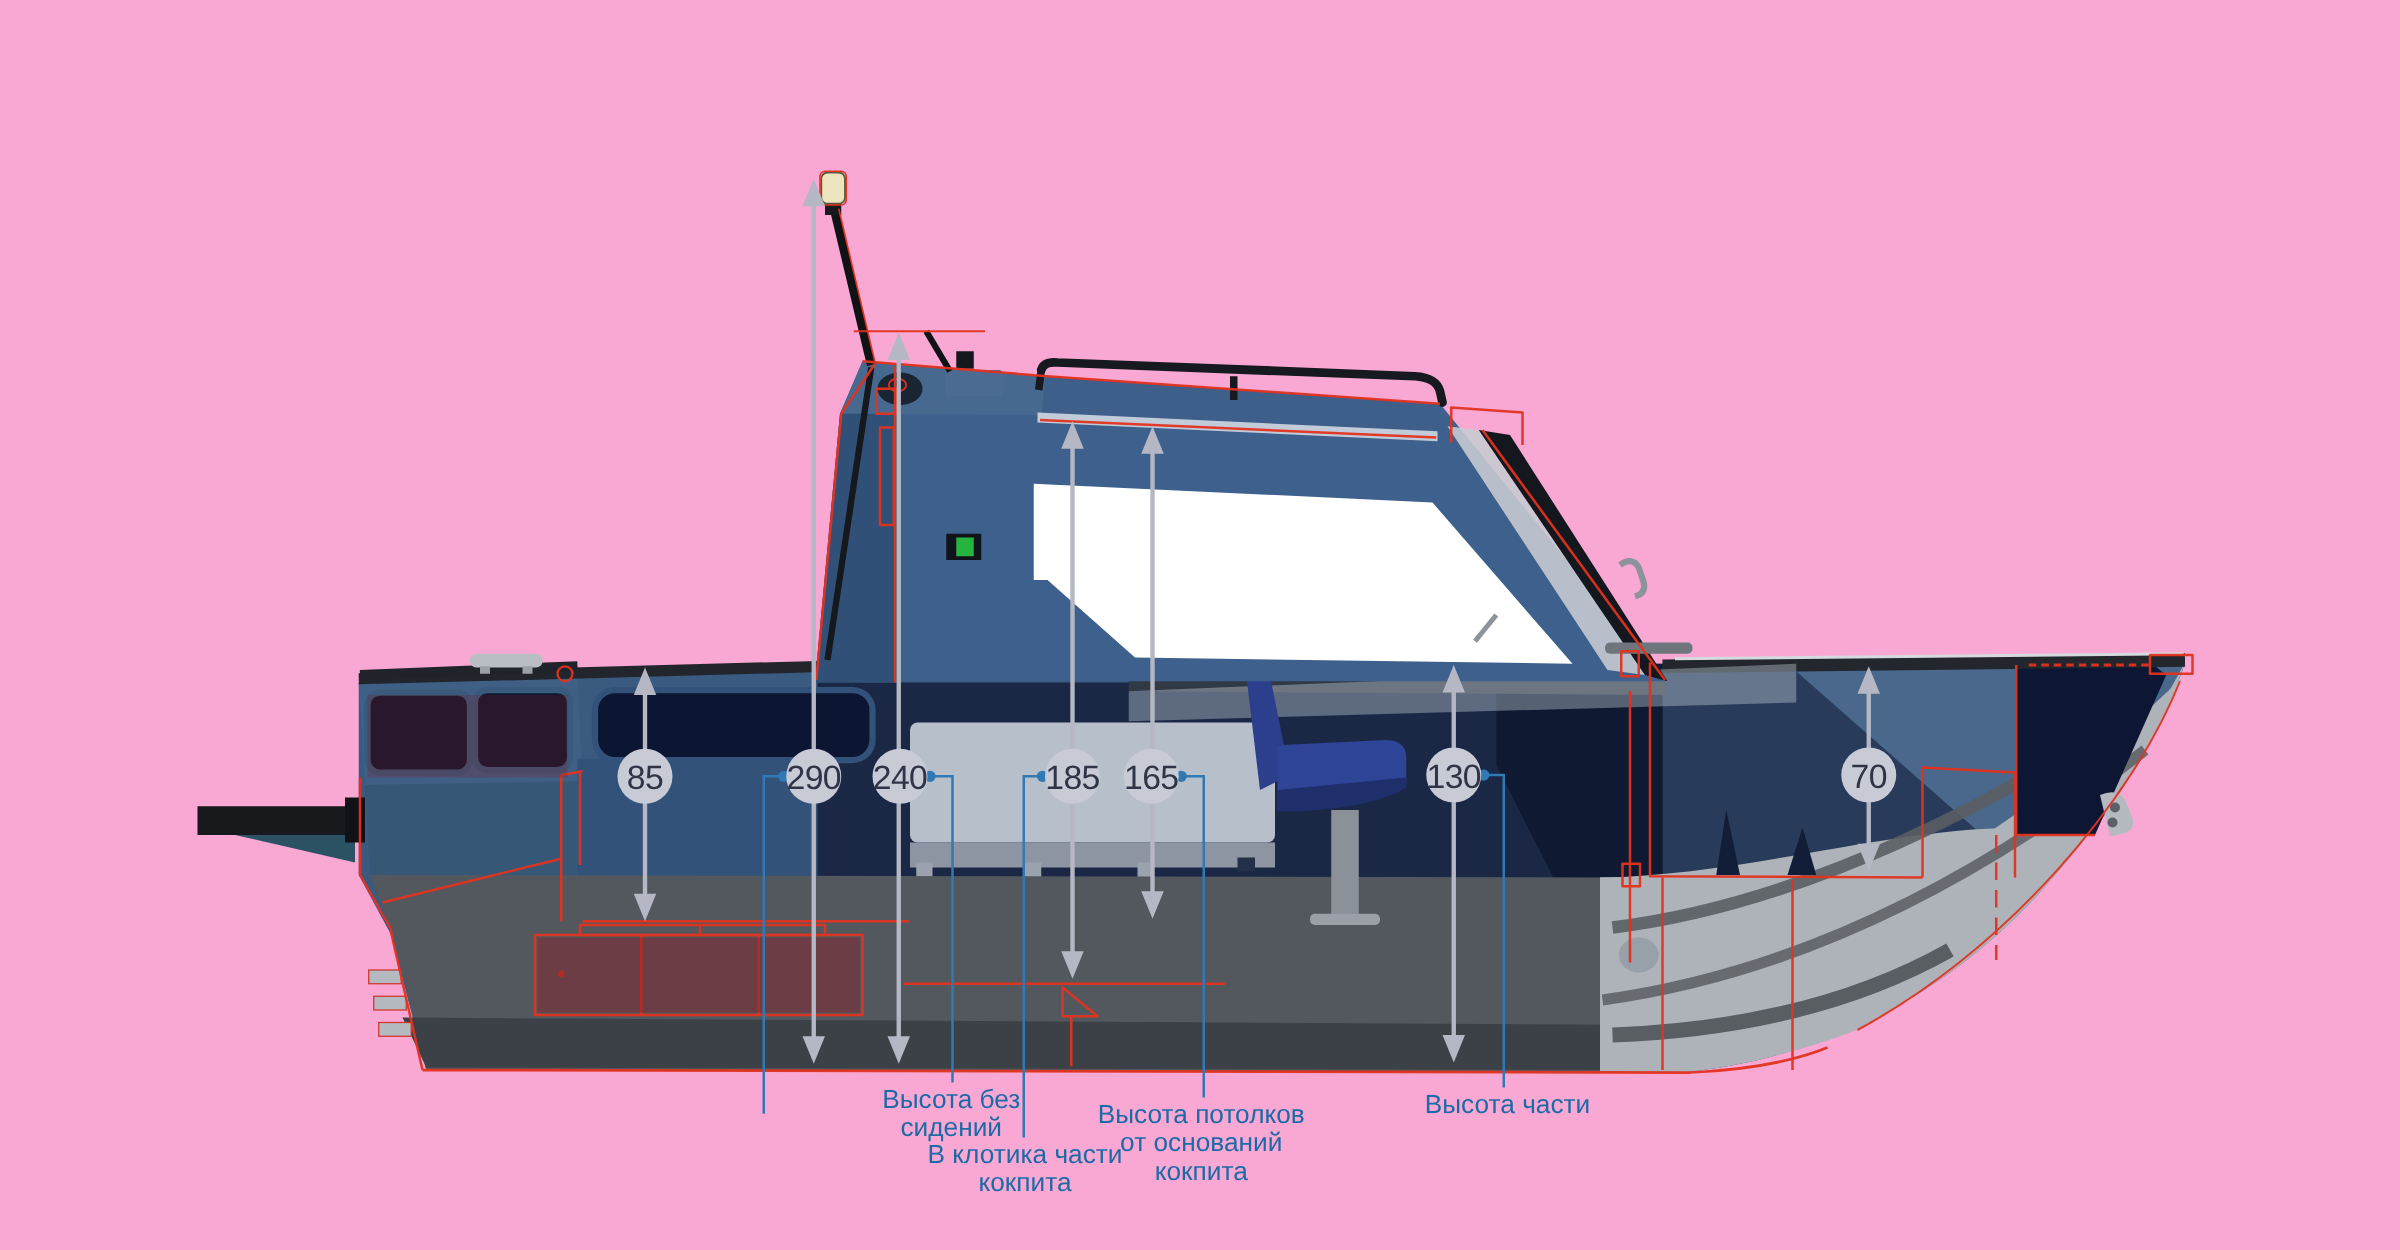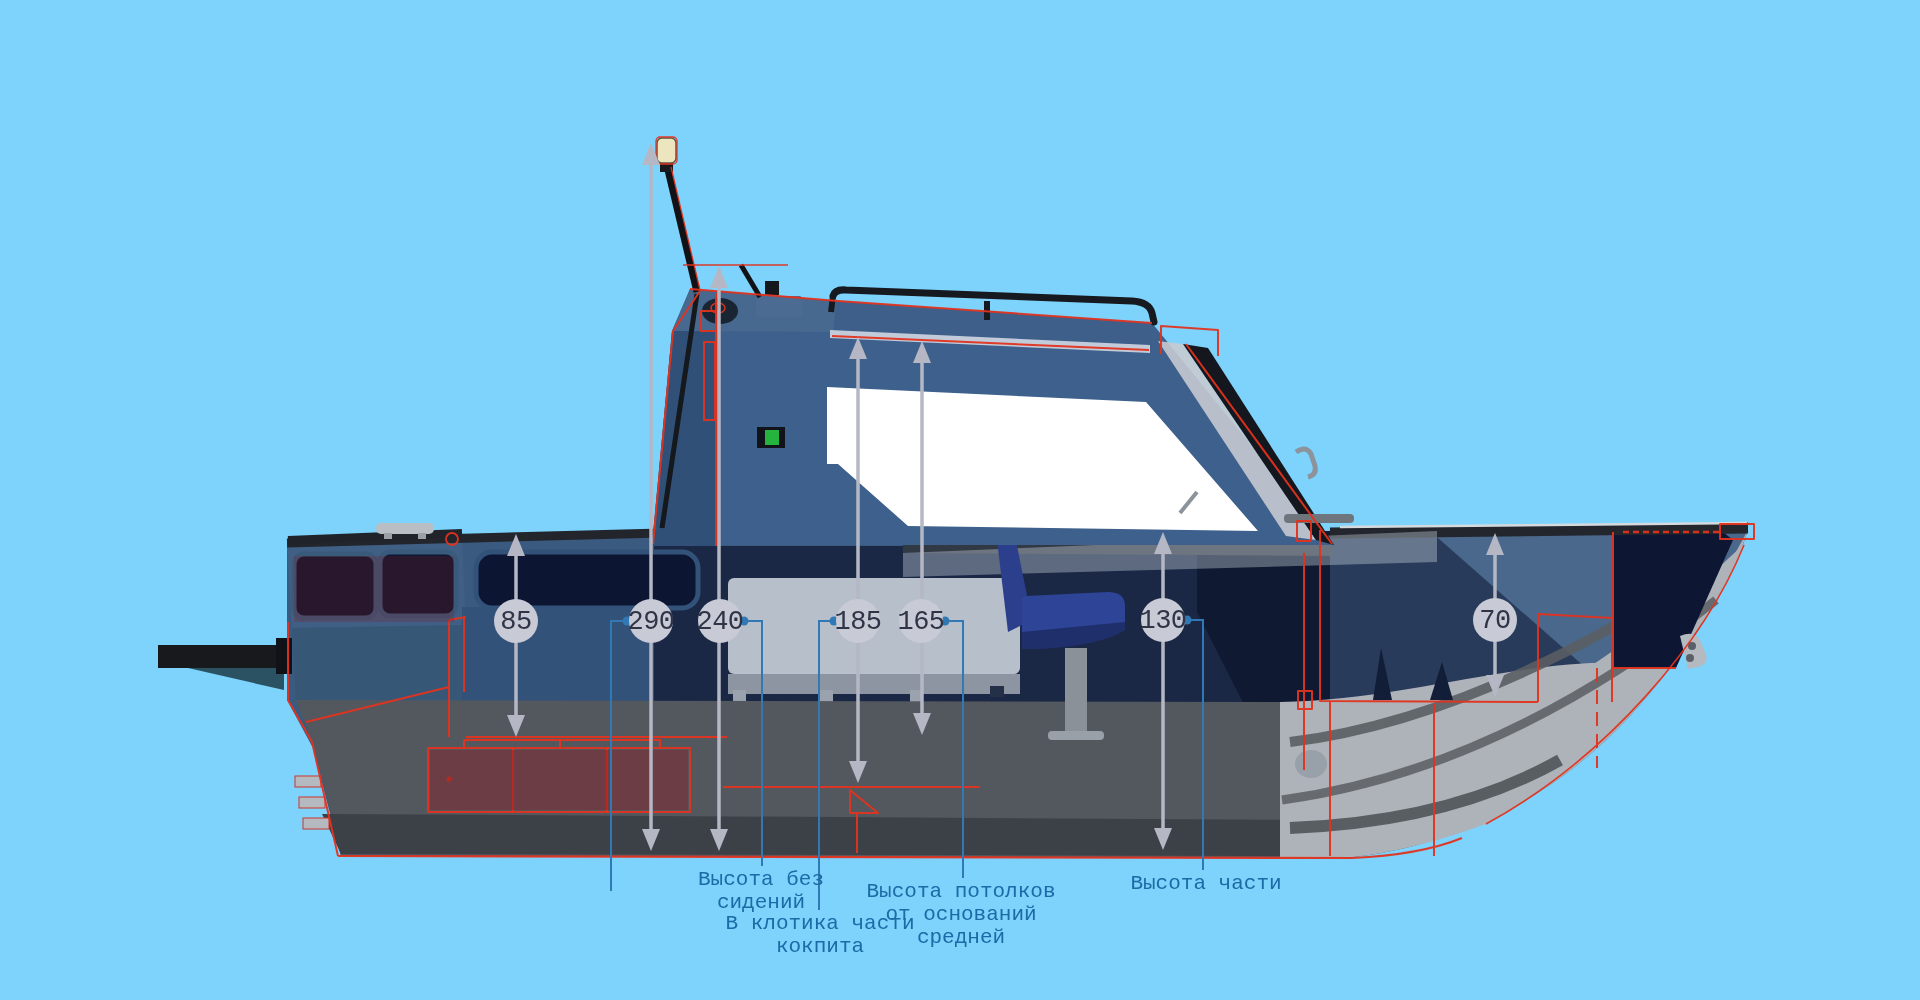--- a/index.html
+++ b/index.html
@@ -1,17 +1,17 @@
 <!DOCTYPE html>
 <html><head>
 <meta charset="utf-8">
 <style>
   html,body{margin:0;padding:0;background:#fff;}
-  .stage{position:relative;width:1920px;height:1000px;background:#7dd3fc;overflow:hidden;
-         font-family:Liberation Mono, monospace;}
+  .stage{position:relative;width:1920px;height:1000px;background:#f9a8d4;overflow:hidden;
+         font-family:Liberation Sans, sans-serif;}
   .stage svg{position:absolute;left:0;top:0;}
   #labels-layer{position:absolute;left:0;top:0;width:100%;height:100%;pointer-events:none;}
   .dim-label{position:absolute;transform:translateX(-50%);text-align:center;
              font-size:21px;line-height:23px;white-space:pre-line;color:#1c6aa6;}
   .dim-circle-text{font-size:27px;font-weight:500;letter-spacing:-0.5px;}
 </style>
 </head>
 <body>
 
 <div class="stage">
@@ -261,16 +261,16 @@
       </g>
 </svg>
 
 <div id="labels-layer">
       <div class="dim-label" style="left: 761px; top: 868px; color: rgb(28, 106, 166);">Высота без
 сидений</div>
       <div class="dim-label" style="left: 820px; top: 912px; color: rgb(28, 106, 166);">В клотика части
 кокпита</div>
       <div class="dim-label" style="left: 961px; top: 880px; color: rgb(28, 106, 166);">Высота потолков
 от оснований
-средней</div>
+кокпита</div>
       <div class="dim-label" style="left: 1206px; top: 872px; color: rgb(28, 106, 166);">Высота части</div>
     </div>
 </div>
 
 </body></html>

